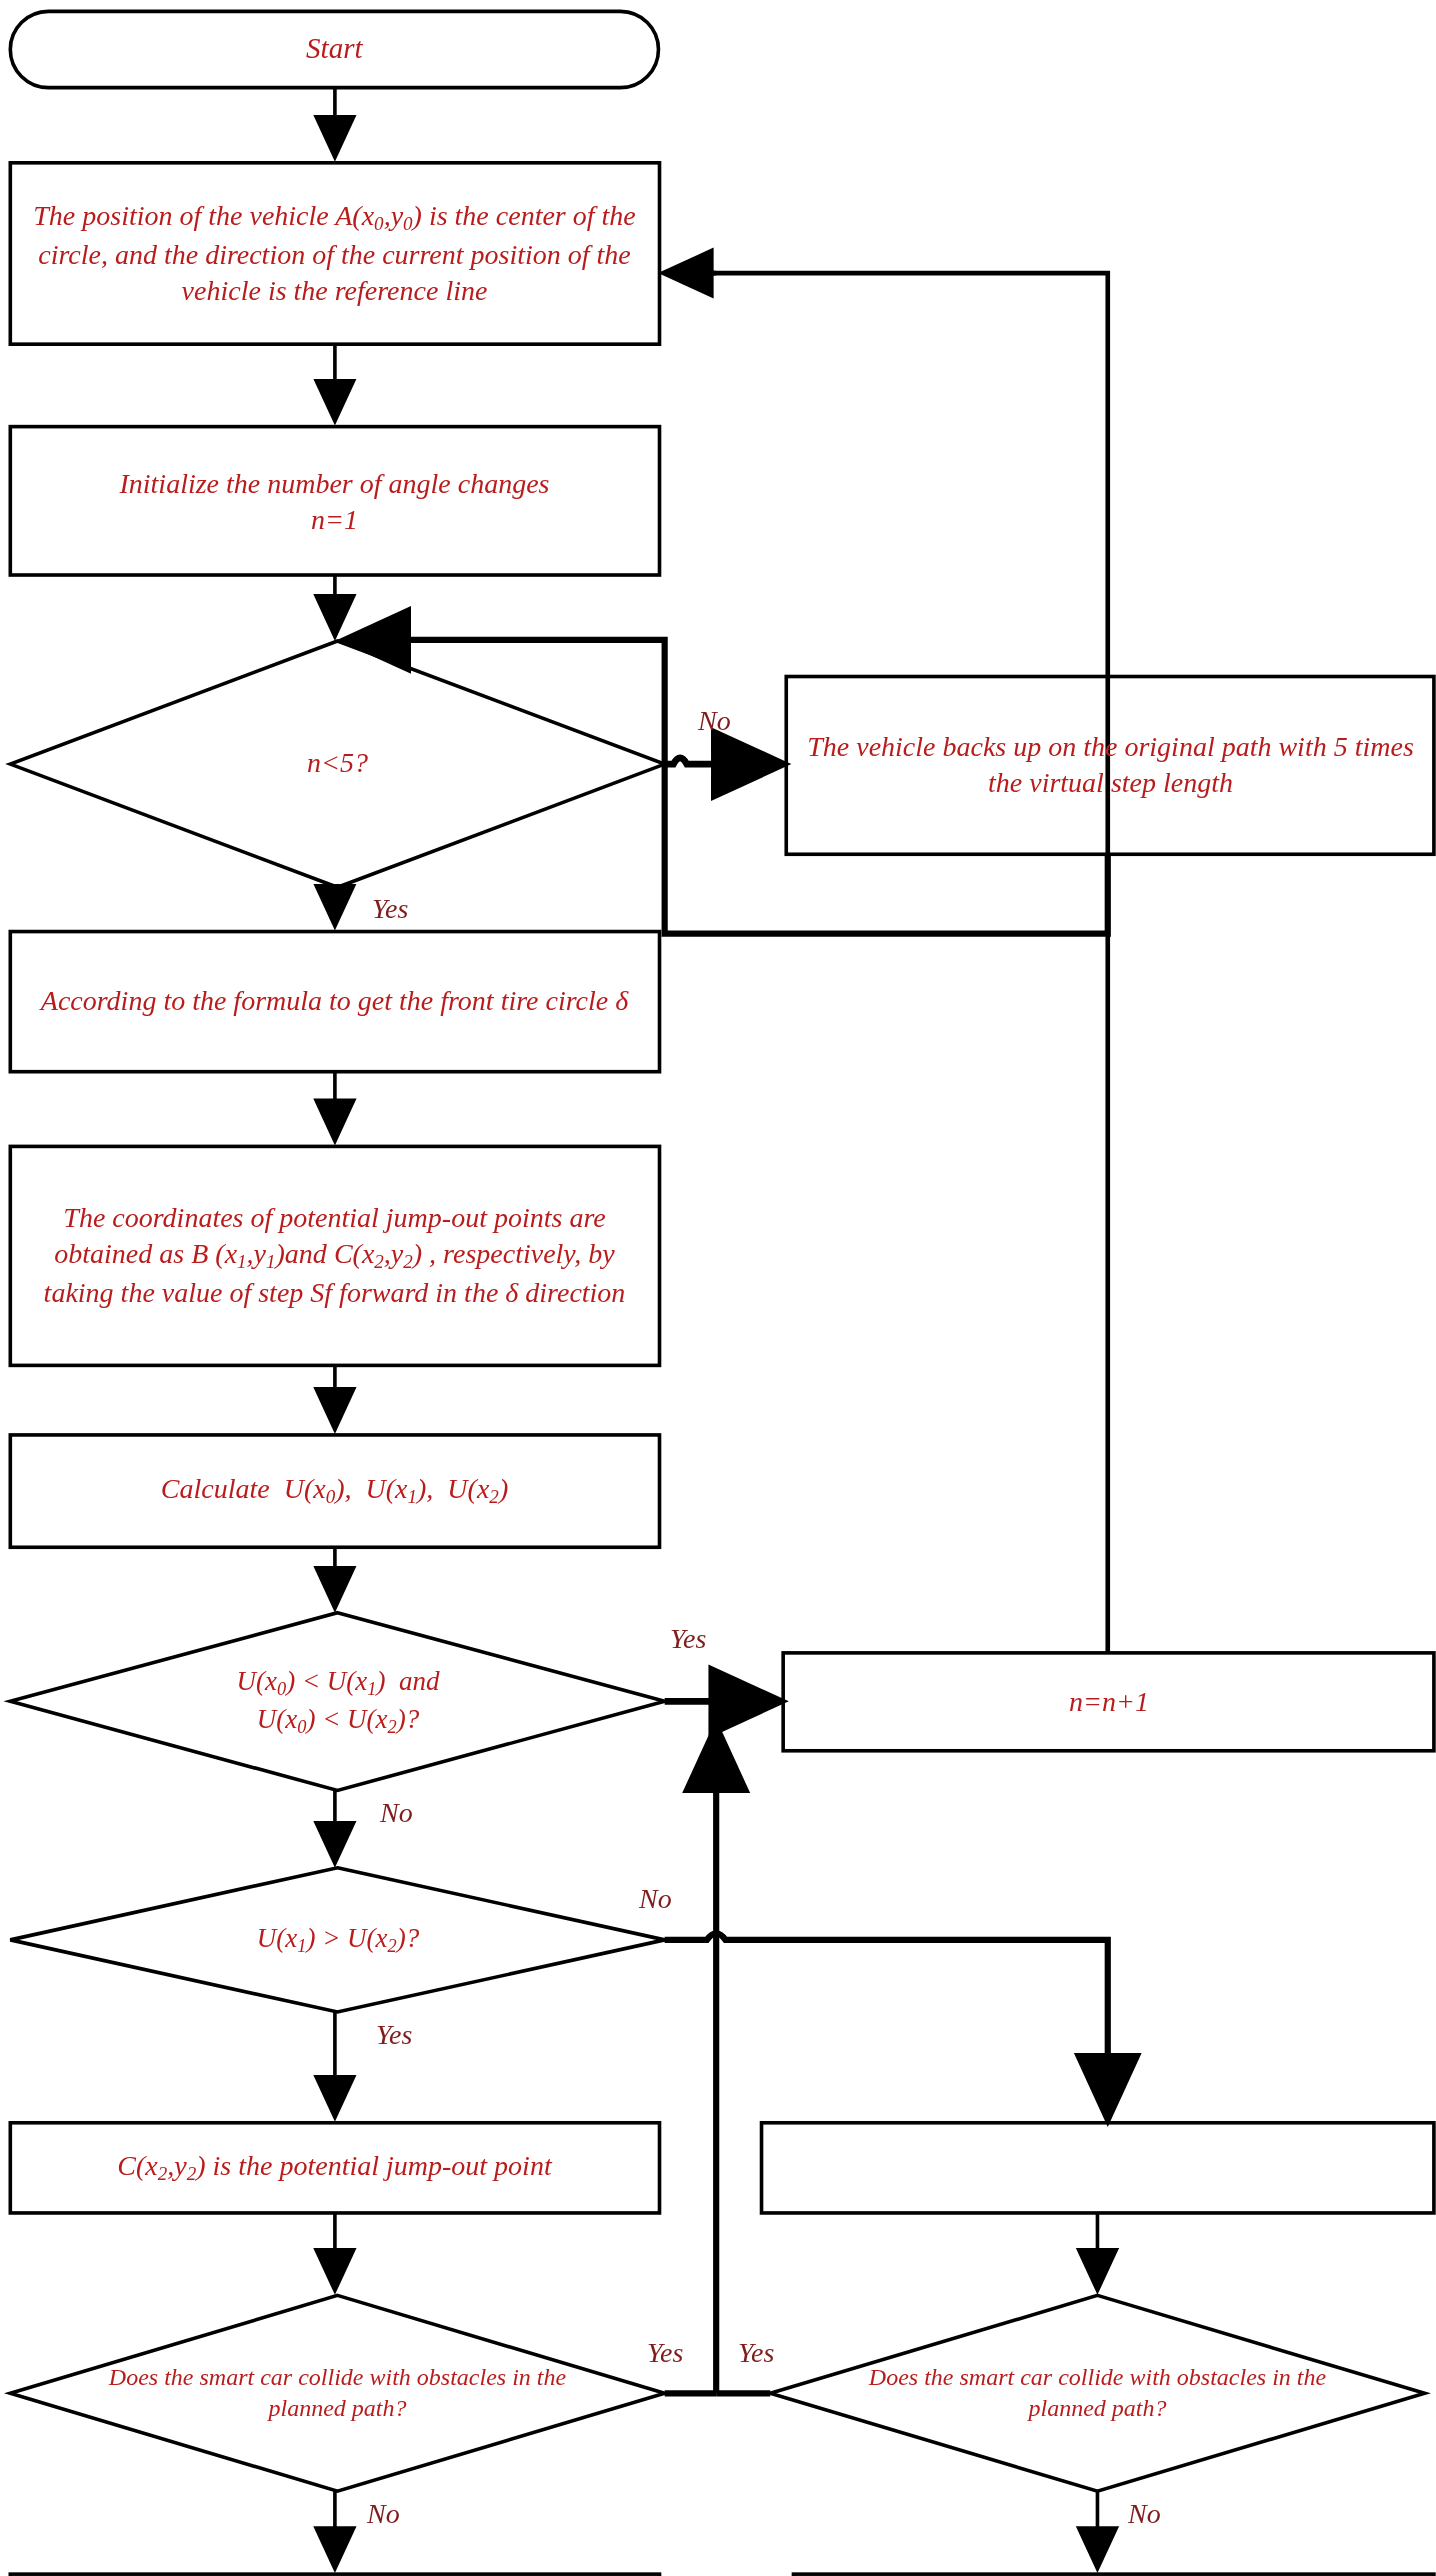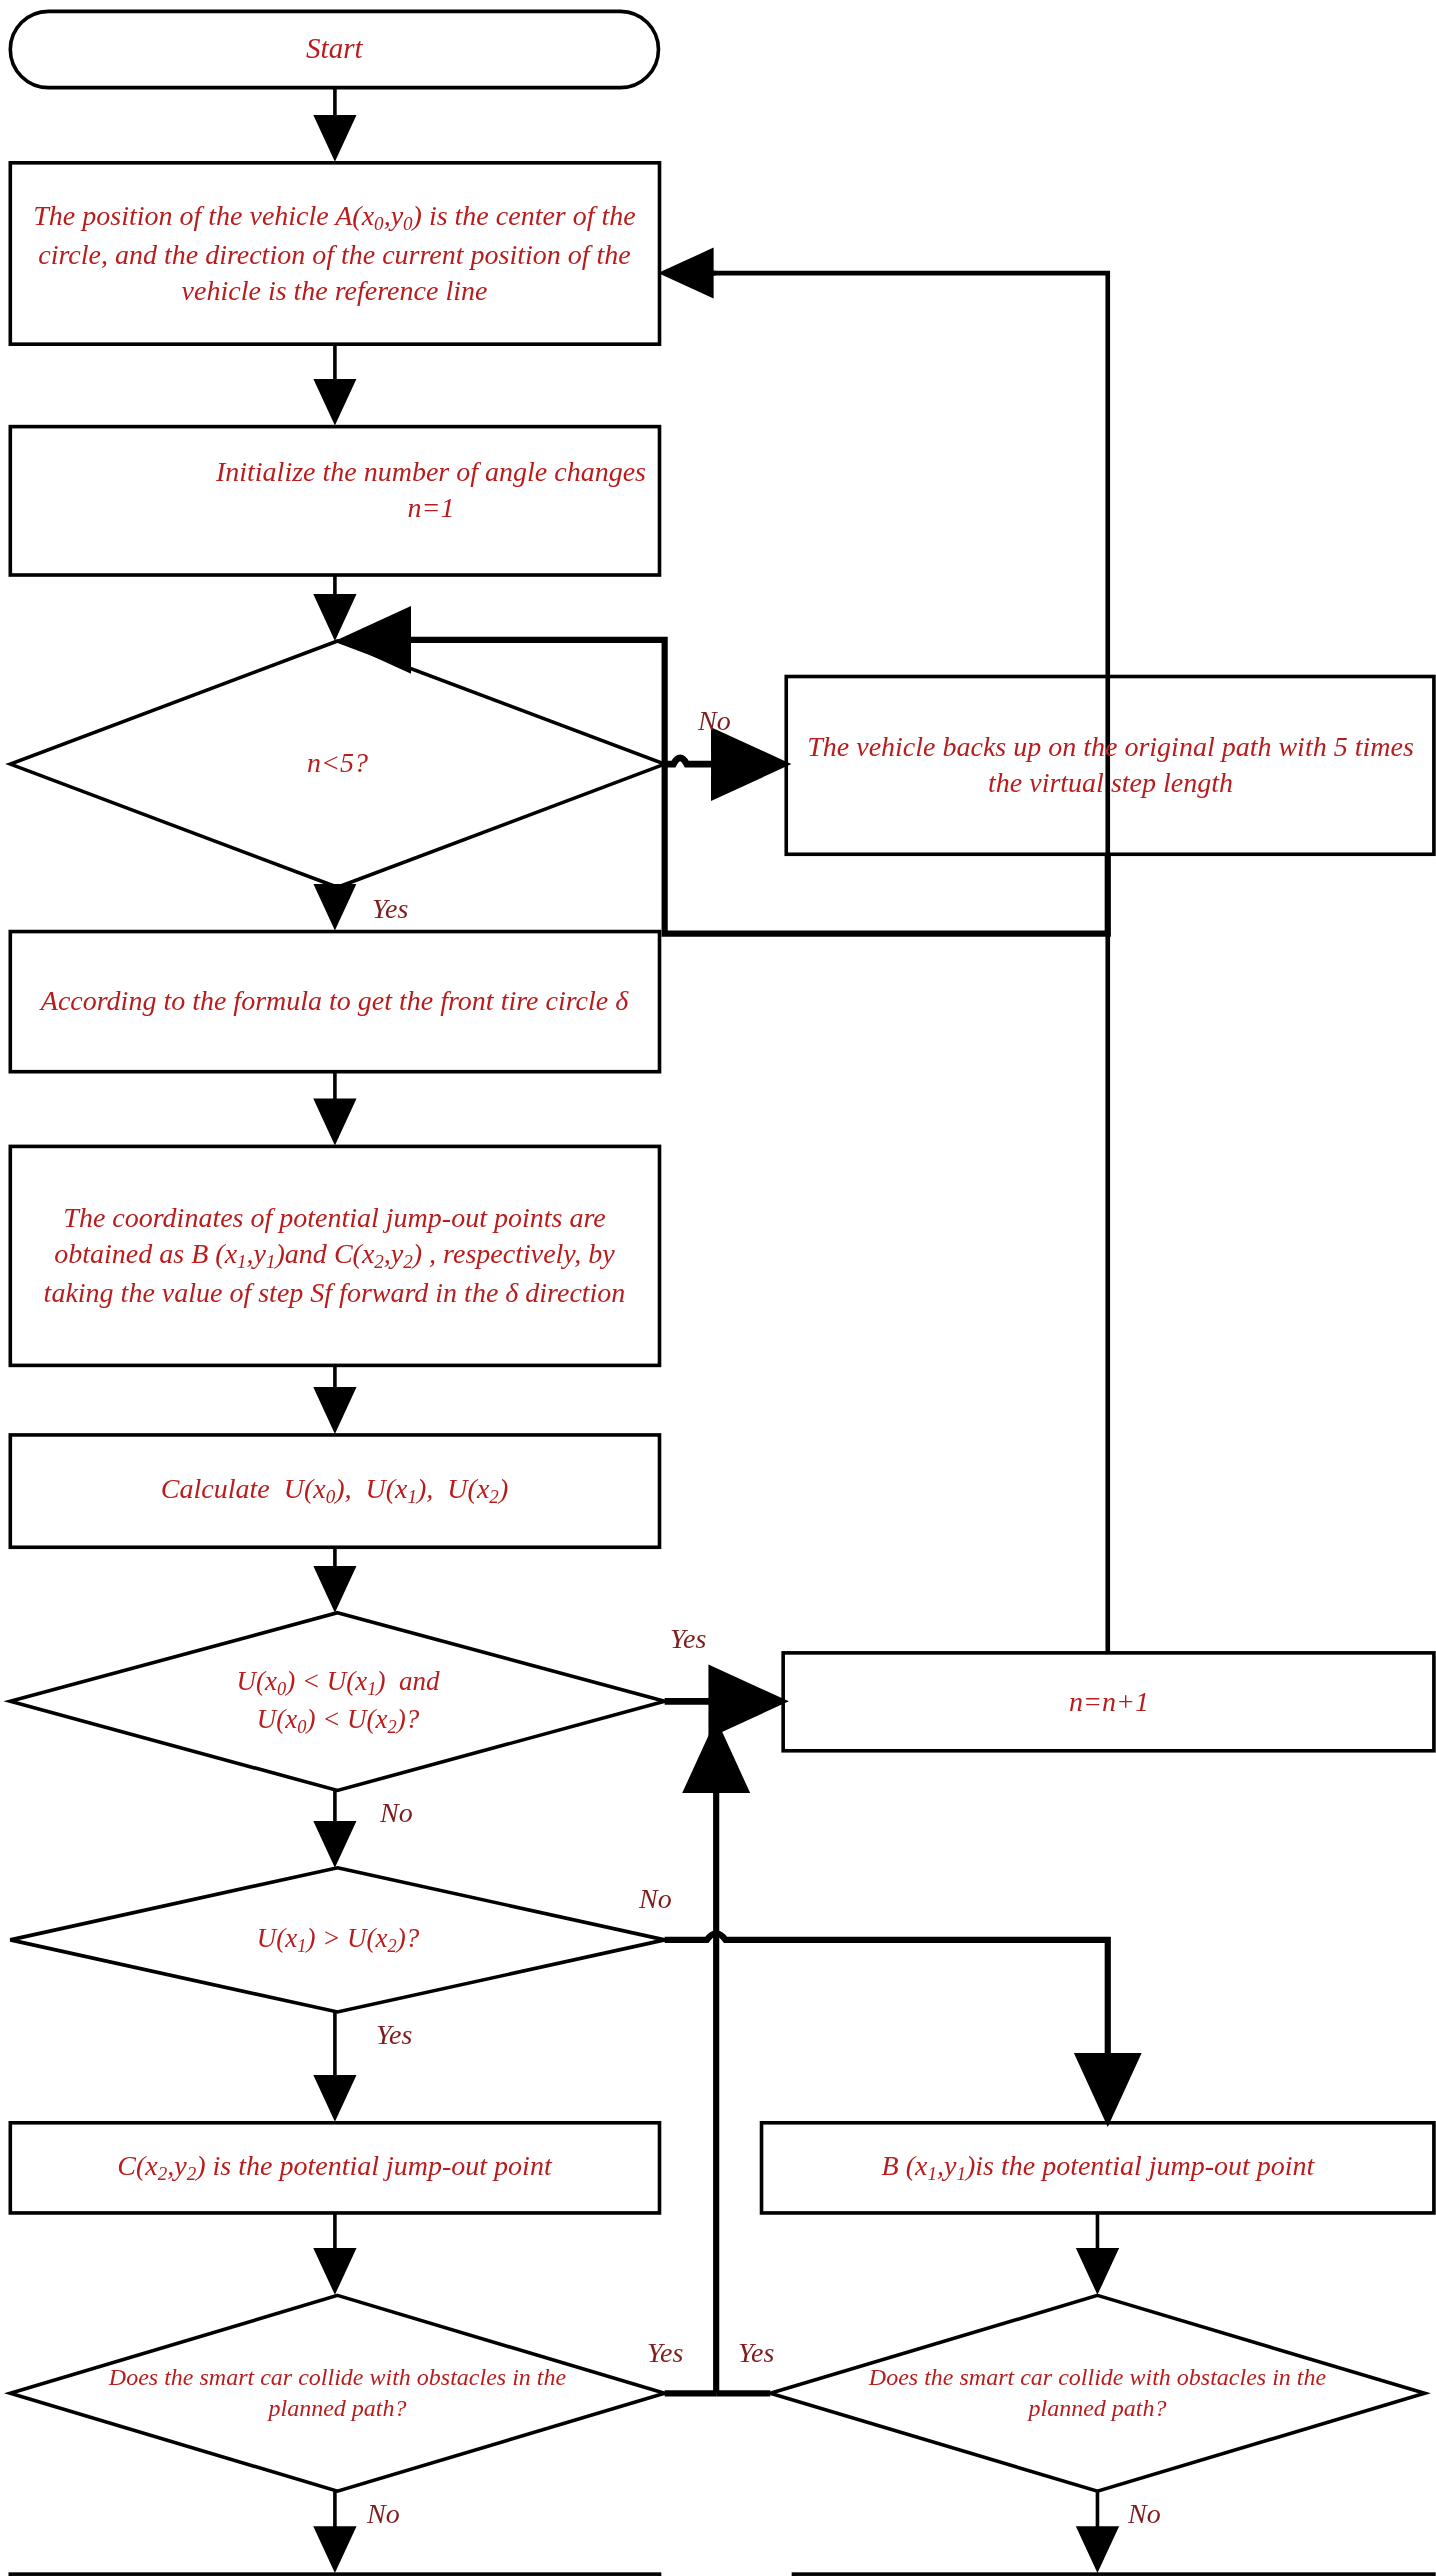--- a/index.html
+++ b/index.html
@@ -138,21 +138,21 @@
       <path d="M650,5232 L650,5322" marker-end="url(#ah)"></path>
     </g>
   </svg>
 
   <div class="nodeText t56" style="left:10.3px;top:11.3px;width:648px;height:76px;">Start</div>
 
   <div class="nodeText t54" style="left:23px;top:163px;width:623px;height:181px;">
     <span>The position of the vehicle <i>A</i>(<i>x</i><sub>0</sub>,<i>y</i><sub>0</sub>) is the center of the circle, and the direction of the current position of the vehicle is the reference line</span>
   </div>
 
-  <div class="nodeText t54" style="left:23px;top:416px;width:623px;height:148px;justify-content:flex-end;">
+  <div class="nodeText t54" style="left:23px;top:428px;width:623px;height:148px;">
     <span>Initialize the number of angle changes<br><i>n</i>=1</span>
   </div>
 
   <div class="nodeText t54" style="left:183px;top:732px;width:309px;height:62px;">
     <span><i>n</i>&lt;5?</span>
   </div>
 
   <div class="nodeText t54" style="left:804px;top:676px;width:613px;height:178px;">The vehicle backs up on the original path with 5 times the virtual step length</div>
 
   <div class="nodeText t54" style="left:23px;top:931px;width:623px;height:140px;">
@@ -176,23 +176,20 @@
   </div>
 
   <div class="nodeText t52" style="left:124px;top:1909px;width:428px;height:62px;">
     <span><i>U</i>(<i>x</i><sub>1</sub>) &gt; <i>U</i>(<i>x</i><sub>2</sub>)?</span>
   </div>
 
   <div class="nodeText t54" style="left:23px;top:2123px;width:623px;height:90px;">
     <span><i>C</i>(<i>x</i><sub>2</sub>,<i>y</i><sub>2</sub>) is the potential jump-out point</span>
   </div>
 
-  <div class="nodeText t54" style="left:773px;top:2123px;width:650px;height:90px;">
-    <span><i>B</i> (<i>x</i><sub>1</sub>,<i>y</i><sub>1</sub>)is the potential jump-out point</span>
-  </div>
 
   <div class="nodeText t50" style="left:98px;top:2321px;width:479px;height:144px;">Does the smart car collide with obstacles in the planned path?</div>
 
   <div class="nodeText t50" style="left:858px;top:2321px;width:479px;height:144px;">Does the smart car collide with obstacles in the planned path?</div>
 
   <div class="nodeText t54" style="left:23px;top:2574px;width:623px;height:83px;">
     
   </div>
 
   <div class="nodeText t54" style="left:804px;top:2574px;width:620px;height:83px;">

